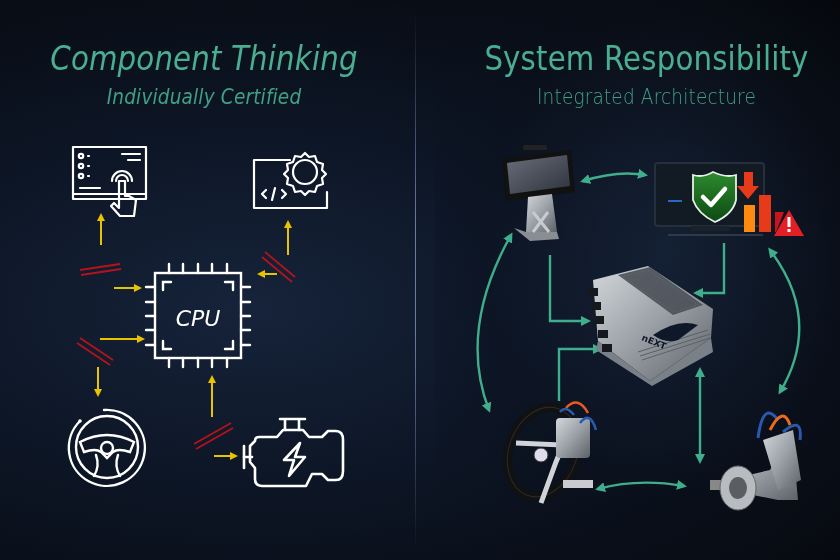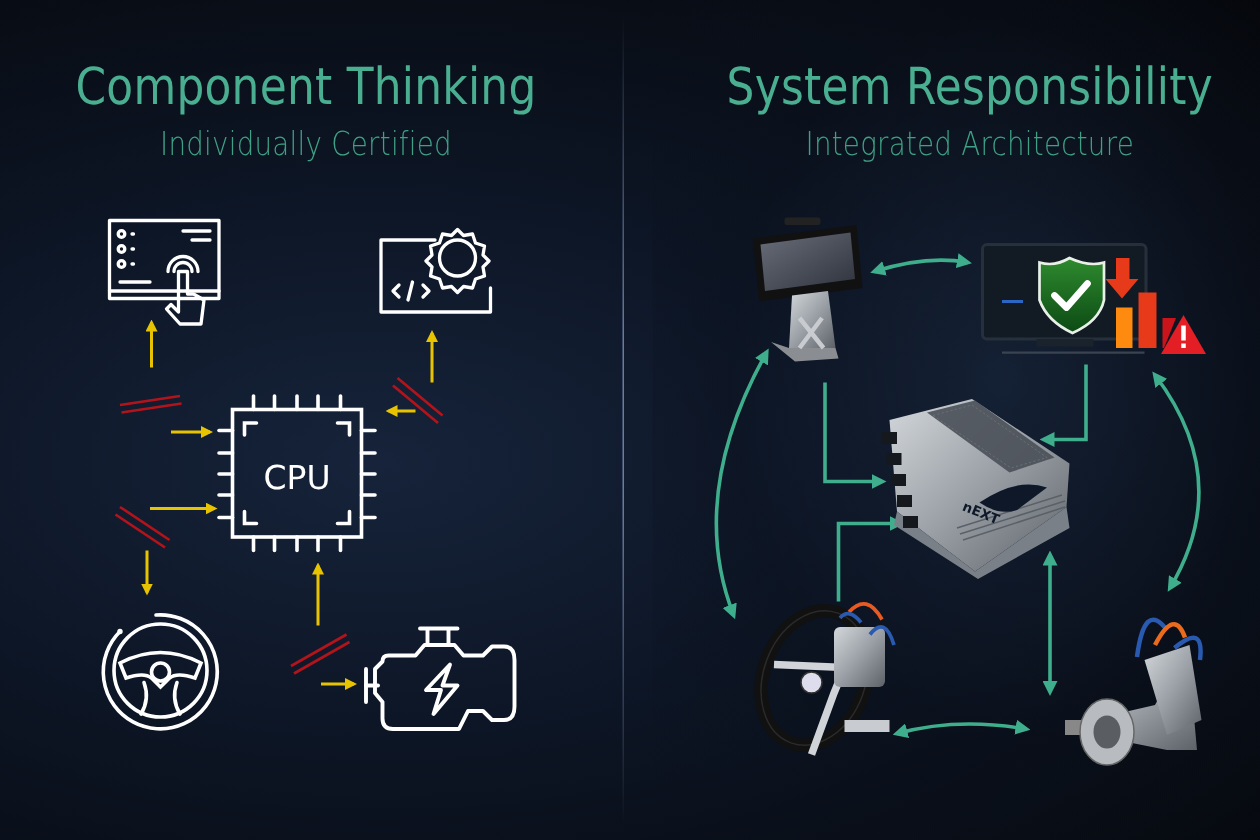--- a/index.html
+++ b/index.html
@@ -2,21 +2,21 @@
 <html><head>
 <meta charset="utf-8">
 <style>
   html, body { margin:0; padding:0; }
   body {
     width:840px; height:560px; overflow:hidden; position:relative;
     background: radial-gradient(ellipse at 30% 55%, #16233a 0%, #0d1626 40%, #070a10 85%, #040508 100%);
     font-family: "DejaVu Sans", sans-serif;
   }
   .panel { position:absolute; top:0; height:560px; }
-  .panel-left { left:0; width:408px; }
+  .panel-left { left:0; width:408px;font-style:italic; }
   .panel-right { left:435px; width:423px;
     background: radial-gradient(ellipse at 55% 45%, rgba(24,38,60,0.7) 0%, rgba(10,16,28,0.4) 55%, rgba(0,0,0,0) 100%);
   }
   .divider { position:absolute; left:415px; top:10px; width:1px; height:540px;
     background: linear-gradient(to bottom, rgba(90,110,150,0) 0%, rgba(120,140,180,0.85) 40%, rgba(120,140,180,0.85) 60%, rgba(90,110,150,0) 100%); }
   .title {
     position:absolute; width:100%; text-align:center; color:#4fb396;
     font-family: "DejaVu Sans", sans-serif; font-weight:200; letter-spacing:0.2px;
   }
   .title-main { top:38px; font-size:34px; font-weight:normal; color:#4aae90; transform:scaleX(0.86); }

